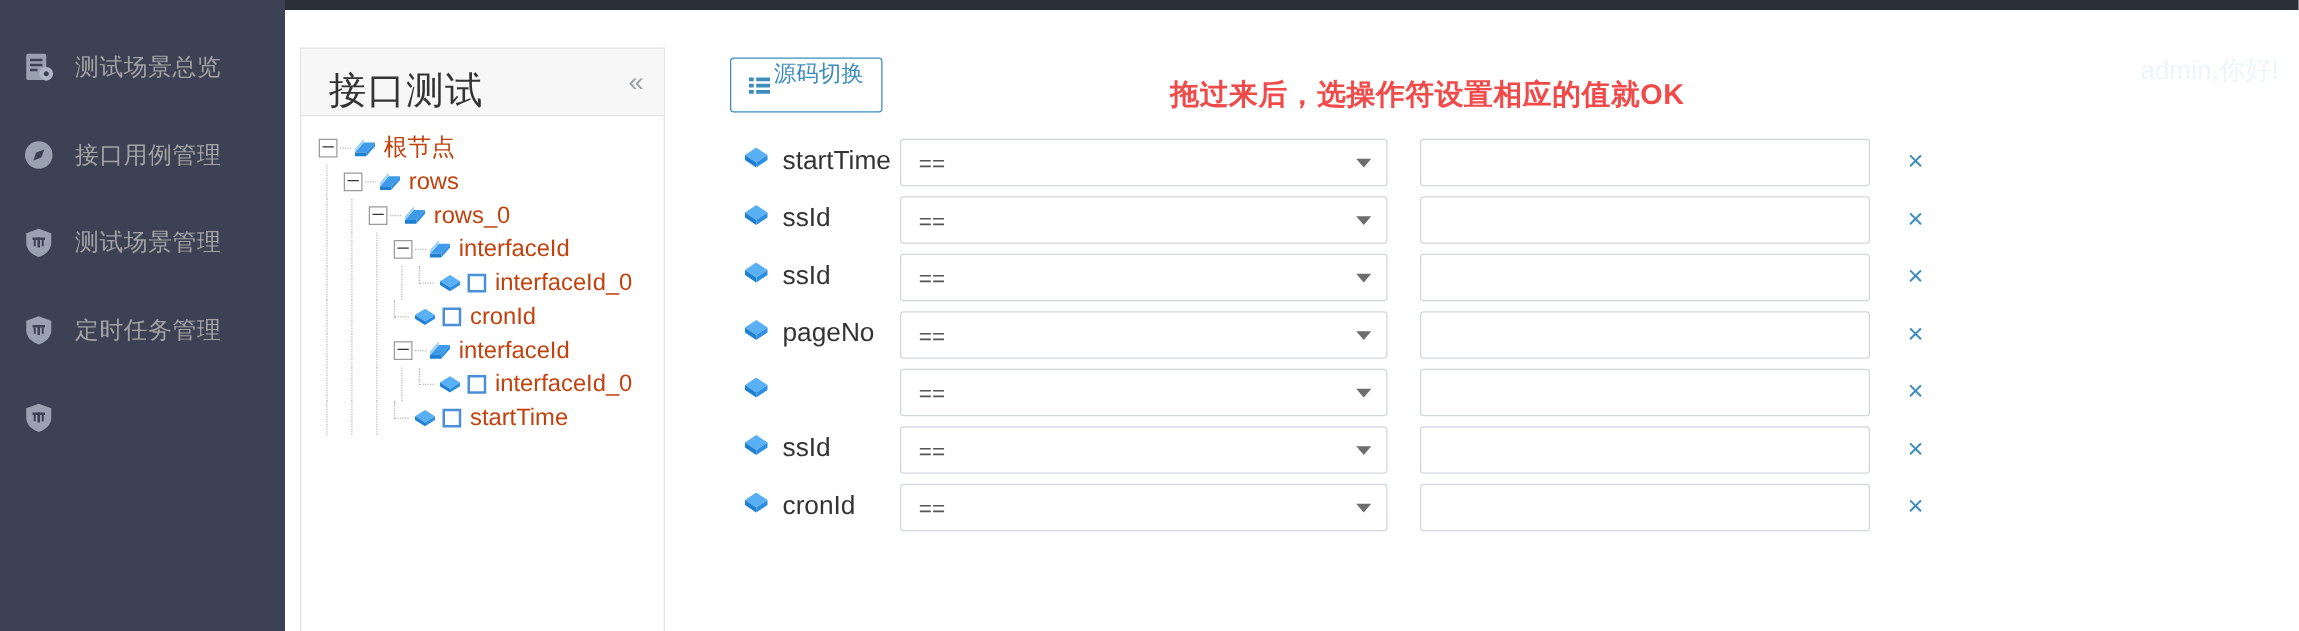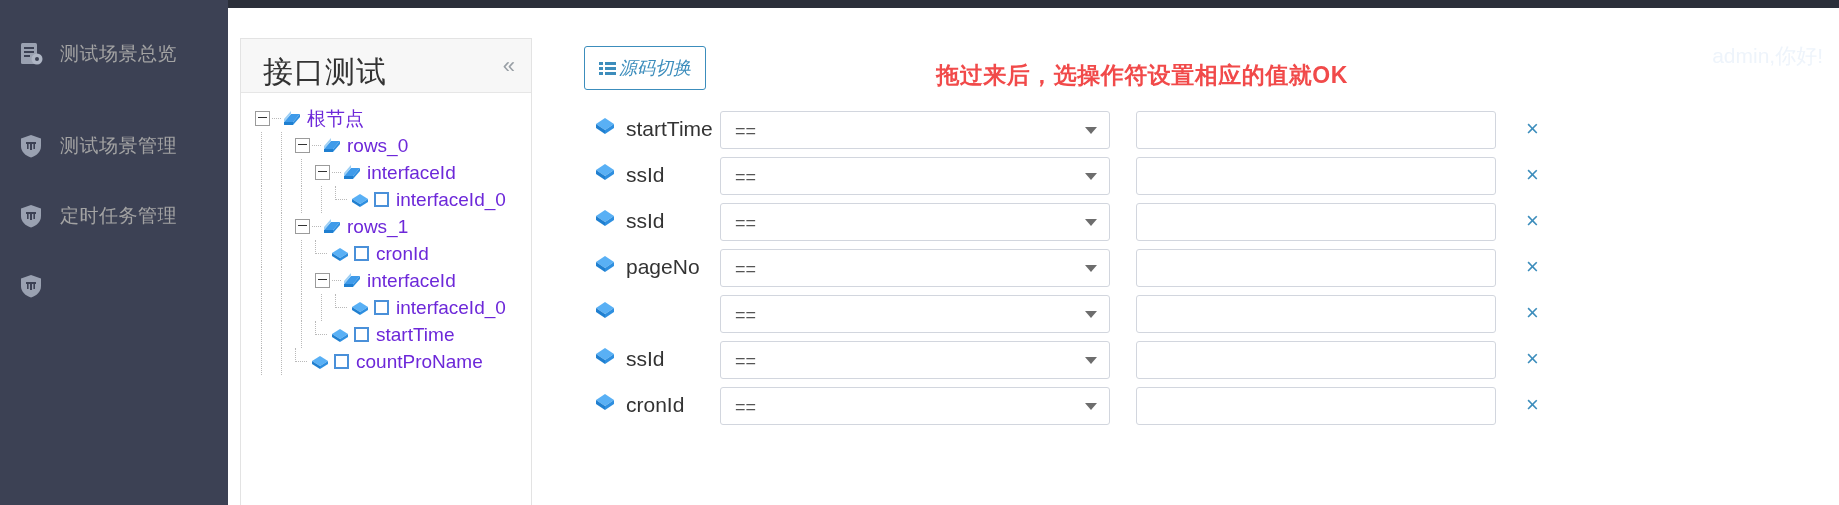--- a/index.html
+++ b/index.html
@@ -107,21 +107,21 @@
     position: relative;
     padding: 12px 0 0 0;
   }
   .tree-row {
     position: relative;
     height: 27px;
     display: flex;
     align-items: center;
     white-space: nowrap;
     font-size: 19px;
-    color: #6d28d9;
+    color: #c2410c;
   }
   .tw-guide {
     position: absolute;
     top: 0; bottom: 0;
     width: 1px;
     border-left: 1px dotted #b9b9b9;
   }
   .tog {
     width: 13px; height: 13px;
     border: 1px solid #9b9b9b;
@@ -193,29 +193,27 @@
     right: 0;
     bottom: 0;
     background: #ffffff;
   }
   .src-btn {
     position: absolute;
     left: 36px; top: 38px;
     height: 44px;
     padding: 0 14px;
     display: flex;
-    align-items: center;
     border: 1px solid #3c8dbc;
     background: #ffffff;
     color: #3c8dbc;
     font-size: 18px;
     border-radius: 3px;
     cursor: pointer;
     box-sizing: border-box;
-    font-style: italic;
   }
   .src-btn .list-icon {
     margin-right: 3px;
     display: inline-flex;
     align-items: center;
   }
   .hint-red {
     position: absolute;
     left: 244px; top: 52px;
     width: 700px;
@@ -332,20 +330,29 @@
                 <rect x="6" y="6" width="10" height="2" fill="#3c4154"></rect>
                 <rect x="6" y="10" width="10" height="2" fill="#3c4154"></rect>
                 <rect x="6" y="14" width="6" height="2" fill="#3c4154"></rect>
                 <circle cx="19" cy="18" r="5.5" fill="#aeb5c4"></circle>
                 <circle cx="19" cy="18" r="2" fill="#3c4154"></circle>
               </svg>
             </span>
             <span class="nav-label">测试场景总览</span>
           </div>
           <div class="nav-spacer"></div>
+          <div class="nav-item">
+            <span class="nav-icon">
+              <svg width="26" height="26" viewBox="0 0 26 26">
+                <circle cx="13" cy="13" r="11" fill="#9aa1b1"></circle>
+                <polygon points="17.5,8.5 11,11 8.5,17.5 15,15" fill="#3c4154"></polygon>
+              </svg>
+            </span>
+            <span class="nav-label">接口用例管理</span>
+          </div>
           <div class="nav-spacer"></div>
           <div class="nav-item">
             <span class="nav-icon">
               <svg width="26" height="26" viewBox="0 0 26 26">
                 <path d="M13 2 L23 5.5 V13 C23 19 18.5 22.8 13 24.5 C7.5 22.8 3 19 3 13 V5.5 Z" fill="#9aa1b1"></path>
                 <rect x="8" y="9" width="10" height="2" fill="#3c4154"></rect>
                 <rect x="12" y="9" width="2" height="8" fill="#3c4154"></rect>
                 <rect x="9" y="11" width="1.6" height="5" fill="#3c4154"></rect>
                 <rect x="15.4" y="11" width="1.6" height="5" fill="#3c4154"></rect>
               </svg>
@@ -392,20 +399,32 @@
             <span class="tog"></span>
             <span class="dashlead"></span>
             <span class="ico-folder"><svg width="20" height="18" viewBox="0 0 20 18">
                 <path d="M2 12 L9 4 L18 4 L11 12 Z" fill="#3f9bea"></path>
                 <path d="M2 12 L9 4 L9 1 L2 9 Z" fill="#9fd0f5"></path>
                 <path d="M2 12 L11 12 L11 15 L2 15 Z" fill="#1f7fd0"></path>
                 <path d="M11 12 L18 4 L18 7 L11 15 Z" fill="#2e8fe0"></path>
               </svg></span>
             <span class="tree-label">根节点</span>
           </div>
+          <div class="tree-row" style="padding-left: 34px;">
+            <span class="tw-guide" style="left: 20px;"></span>
+            <span class="tog"></span>
+            <span class="dashlead"></span>
+            <span class="ico-folder"><svg width="20" height="18" viewBox="0 0 20 18">
+                <path d="M2 12 L9 4 L18 4 L11 12 Z" fill="#3f9bea"></path>
+                <path d="M2 12 L9 4 L9 1 L2 9 Z" fill="#9fd0f5"></path>
+                <path d="M2 12 L11 12 L11 15 L2 15 Z" fill="#1f7fd0"></path>
+                <path d="M11 12 L18 4 L18 7 L11 15 Z" fill="#2e8fe0"></path>
+              </svg></span>
+            <span class="tree-label">rows</span>
+          </div>
           <div class="tree-row" style="padding-left: 54px;">
             <span class="tw-guide" style="left: 20px;"></span>
             <span class="tw-guide" style="left: 40px;"></span>
             <span class="tog"></span>
             <span class="dashlead"></span>
             <span class="ico-folder"><svg width="20" height="18" viewBox="0 0 20 18">
                 <path d="M2 12 L9 4 L18 4 L11 12 Z" fill="#3f9bea"></path>
                 <path d="M2 12 L9 4 L9 1 L2 9 Z" fill="#9fd0f5"></path>
                 <path d="M2 12 L11 12 L11 15 L2 15 Z" fill="#1f7fd0"></path>
                 <path d="M11 12 L18 4 L18 7 L11 15 Z" fill="#2e8fe0"></path>
@@ -433,33 +452,20 @@
             <span class="tw-guide" style="left: 80px;"></span>
             <span class="elbow"></span>
             <span class="ico-leaf"><svg width="20" height="16" viewBox="0 0 20 16">
                 <polygon points="10,1 18,6 10,11 2,6" fill="#59b0f5"></polygon>
                 <polygon points="2,6 10,11 10,14 2,9" fill="#1f7fd0"></polygon>
                 <polygon points="18,6 10,11 10,14 18,9" fill="#2e8fe0"></polygon>
               </svg></span>
             <span class="chk"></span>
             <span class="tree-label">interfaceId_0</span>
           </div>
-          <div class="tree-row" style="padding-left: 54px;">
-            <span class="tw-guide" style="left: 20px;"></span>
-            <span class="tw-guide" style="left: 40px;"></span>
-            <span class="tog"></span>
-            <span class="dashlead"></span>
-            <span class="ico-folder"><svg width="20" height="18" viewBox="0 0 20 18">
-                <path d="M2 12 L9 4 L18 4 L11 12 Z" fill="#3f9bea"></path>
-                <path d="M2 12 L9 4 L9 1 L2 9 Z" fill="#9fd0f5"></path>
-                <path d="M2 12 L11 12 L11 15 L2 15 Z" fill="#1f7fd0"></path>
-                <path d="M11 12 L18 4 L18 7 L11 15 Z" fill="#2e8fe0"></path>
-              </svg></span>
-            <span class="tree-label">rows_1</span>
-          </div>
           <div class="tree-row" style="padding-left: 74px;">
             <span class="tw-guide" style="left: 20px;"></span>
             <span class="tw-guide" style="left: 40px;"></span>
             <span class="tw-guide" style="left: 60px;"></span>
             <span class="elbow"></span>
             <span class="ico-leaf"><svg width="20" height="16" viewBox="0 0 20 16">
                 <polygon points="10,1 18,6 10,11 2,6" fill="#59b0f5"></polygon>
                 <polygon points="2,6 10,11 10,14 2,9" fill="#1f7fd0"></polygon>
                 <polygon points="18,6 10,11 10,14 18,9" fill="#2e8fe0"></polygon>
               </svg></span>
@@ -499,32 +505,20 @@
             <span class="tw-guide" style="left: 40px;"></span>
             <span class="tw-guide" style="left: 60px;"></span>
             <span class="elbow"></span>
             <span class="ico-leaf"><svg width="20" height="16" viewBox="0 0 20 16">
                 <polygon points="10,1 18,6 10,11 2,6" fill="#59b0f5"></polygon>
                 <polygon points="2,6 10,11 10,14 2,9" fill="#1f7fd0"></polygon>
                 <polygon points="18,6 10,11 10,14 18,9" fill="#2e8fe0"></polygon>
               </svg></span>
             <span class="chk"></span>
             <span class="tree-label">startTime</span>
-          </div>
-          <div class="tree-row" style="padding-left: 54px;">
-            <span class="tw-guide" style="left: 20px;"></span>
-            <span class="tw-guide" style="left: 40px;"></span>
-            <span class="elbow"></span>
-            <span class="ico-leaf"><svg width="20" height="16" viewBox="0 0 20 16">
-                <polygon points="10,1 18,6 10,11 2,6" fill="#59b0f5"></polygon>
-                <polygon points="2,6 10,11 10,14 2,9" fill="#1f7fd0"></polygon>
-                <polygon points="18,6 10,11 10,14 18,9" fill="#2e8fe0"></polygon>
-              </svg></span>
-            <span class="chk"></span>
-            <span class="tree-label">countProName</span>
           </div>
         </div>
     </div>
   </div>
 
   <div class="main">
 
     <div class="src-btn">
       <span class="list-icon">
         <svg width="17" height="15" viewBox="0 0 17 15">

